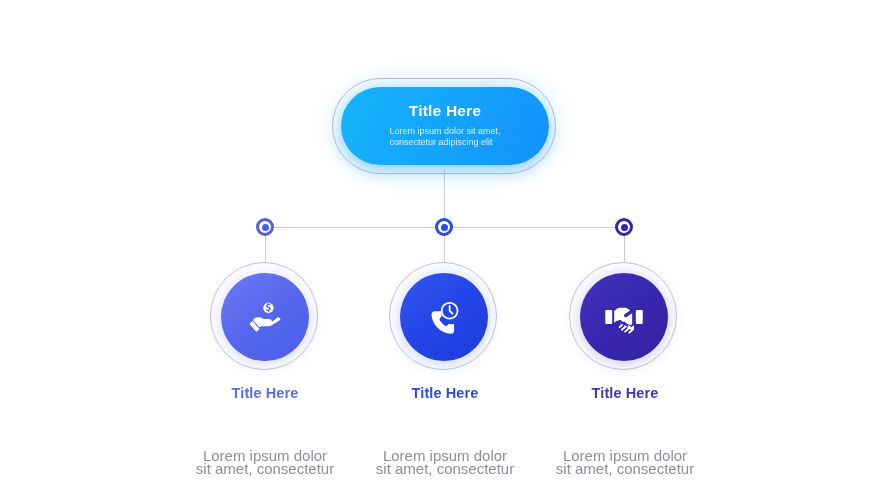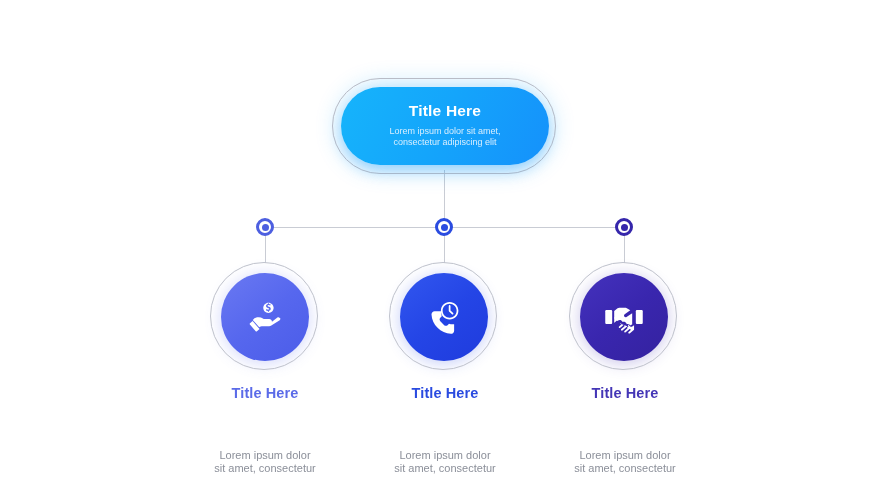--- a/index.html
+++ b/index.html
@@ -99,21 +99,20 @@
     font-size: 15.5px;
     font-weight: bold;
     letter-spacing: 0.2px;
     line-height: 1;
     margin-bottom: 7px;
   }
   .pill-desc {
     color: #d8eefe;
     font-size: 9px;
     line-height: 11.5px;
-    text-align: center;
     font-weight: normal;
   }
 
   
   .marker {
     position: absolute;
     width: 18px;
     height: 18px;
     border-radius: 50%;
     top: 218px;
@@ -214,21 +213,21 @@
     font-weight: bold;
     line-height: 1;
     margin-bottom: 10px;
     letter-spacing: 0.1px;
   }
   .cap-1 .cap-title { color: #5b6be8; }
   .cap-2 .cap-title { color: #2a4be0; }
   .cap-3 .cap-title { color: #4436b6; }
 
   .cap-desc {
-    font-size: 11px;
+    font-size: 15px;
     line-height: 13px;
     color: #8b8f99;
     margin-top: 48px;
   }
 </style>
 </head>
 <body>
 
 <div class="canvas">
 

